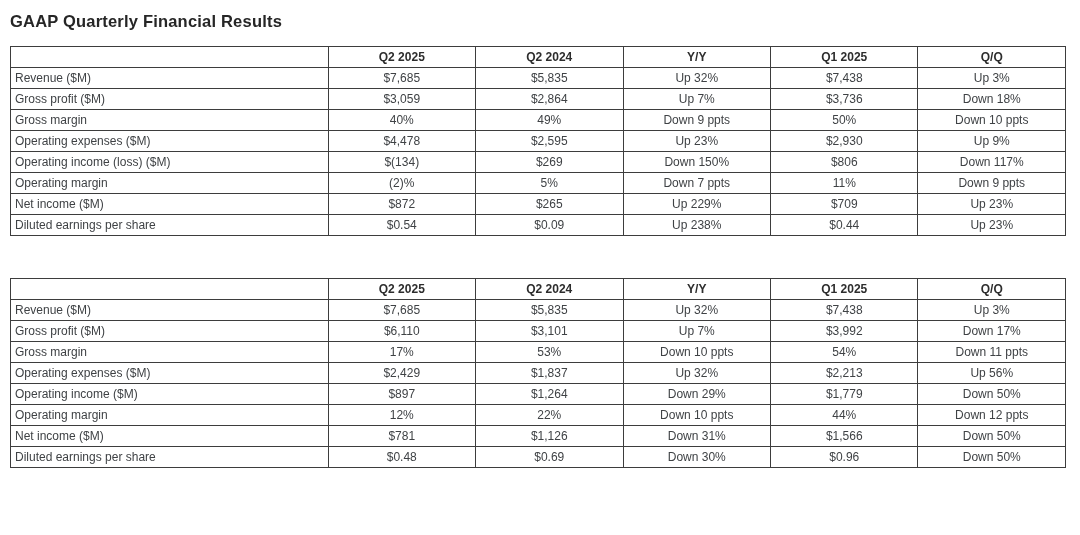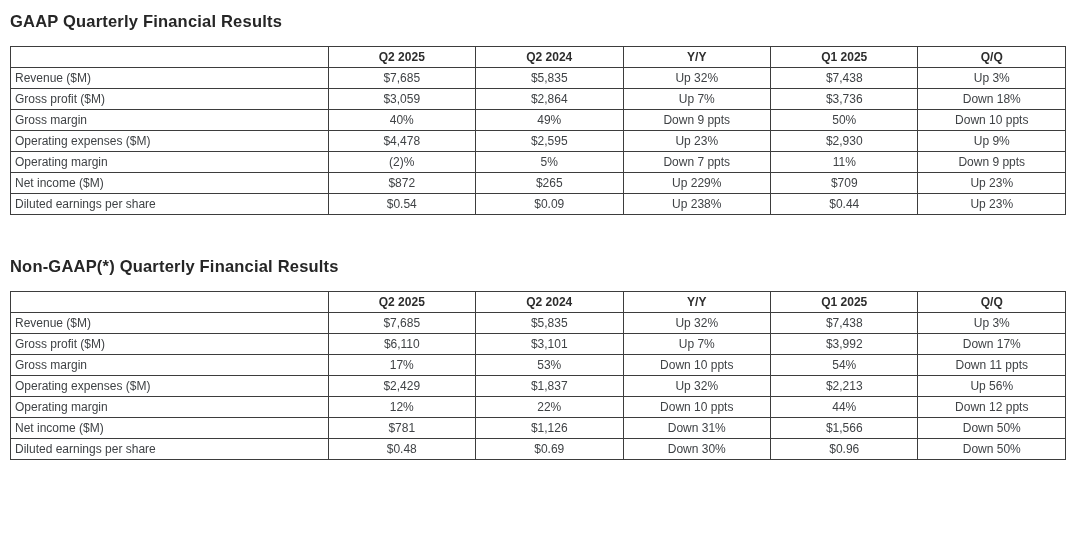--- a/index.html
+++ b/index.html
@@ -96,20 +96,28 @@
           </tr>
           <tr>
             <td>Operating expenses ($M)</td>
             <td>$4,478</td>
             <td>$2,595</td>
             <td>Up 23%</td>
             <td>$2,930</td>
             <td>Up 9%</td>
           </tr>
           <tr>
+            <td>Operating income (loss) ($M)</td>
+            <td>$(134)</td>
+            <td>$269</td>
+            <td>Down 150%</td>
+            <td>$806</td>
+            <td>Down 117%</td>
+          </tr>
+          <tr>
             <td>Operating margin</td>
             <td>(2)%</td>
             <td>5%</td>
             <td>Down 7 ppts</td>
             <td>11%</td>
             <td>Down 9 ppts</td>
           </tr>
           <tr>
             <td>Net income ($M)</td>
             <td>$872</td>
@@ -124,21 +132,20 @@
             <td>$0.09</td>
             <td>Up 238%</td>
             <td>$0.44</td>
             <td>Up 23%</td>
           </tr>
         </tbody>
     </table>
   </section>
 
   <section class="report">
-    <h2 class="title">Non-GAAP(*) Quarterly Financial Results</h2>
     <table class="fin-table">
       <thead>
           <tr>
             <th></th>
             <th>Q2 2025</th>
             <th>Q2 2024</th>
             <th>Y/Y</th>
             <th>Q1 2025</th>
             <th>Q/Q</th>
           </tr>
@@ -170,20 +177,28 @@
           </tr>
           <tr>
             <td>Operating expenses ($M)</td>
             <td>$2,429</td>
             <td>$1,837</td>
             <td>Up 32%</td>
             <td>$2,213</td>
             <td>Up 56%</td>
           </tr>
           <tr>
+            <td>Operating income ($M)</td>
+            <td>$897</td>
+            <td>$1,264</td>
+            <td>Down 29%</td>
+            <td>$1,779</td>
+            <td>Down 50%</td>
+          </tr>
+          <tr>
             <td>Operating margin</td>
             <td>12%</td>
             <td>22%</td>
             <td>Down 10 ppts</td>
             <td>44%</td>
             <td>Down 12 ppts</td>
           </tr>
           <tr>
             <td>Net income ($M)</td>
             <td>$781</td>

